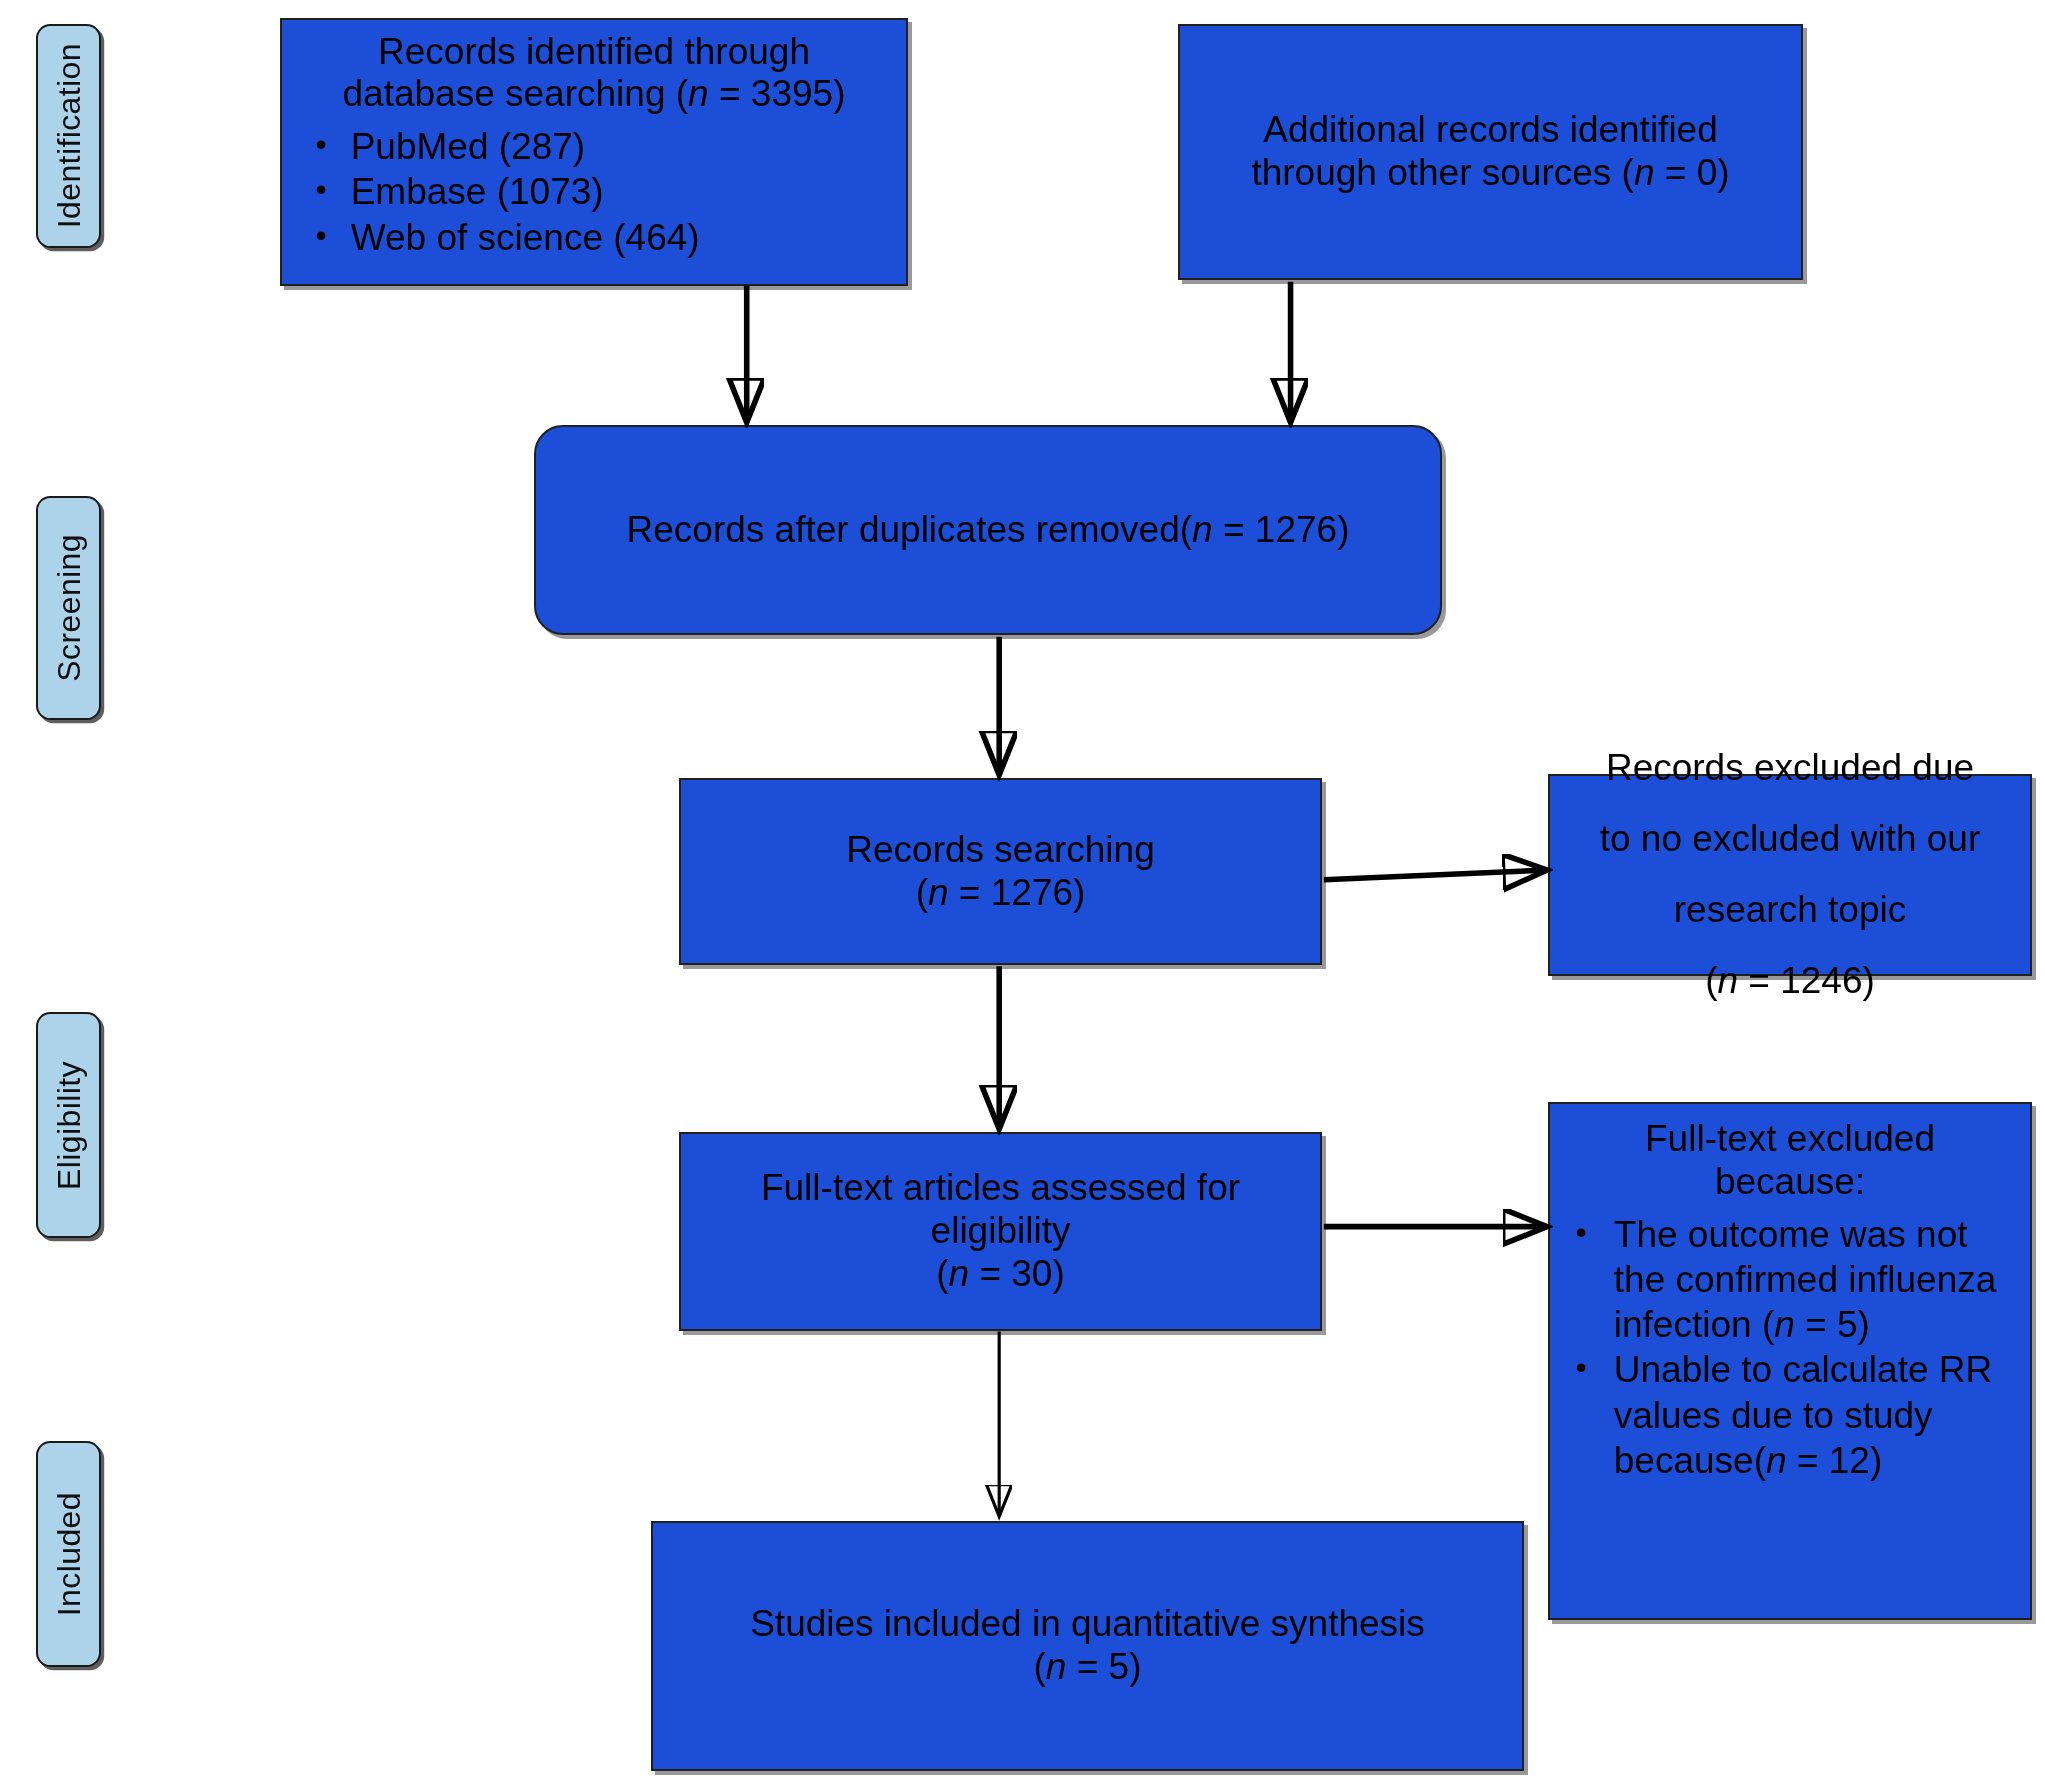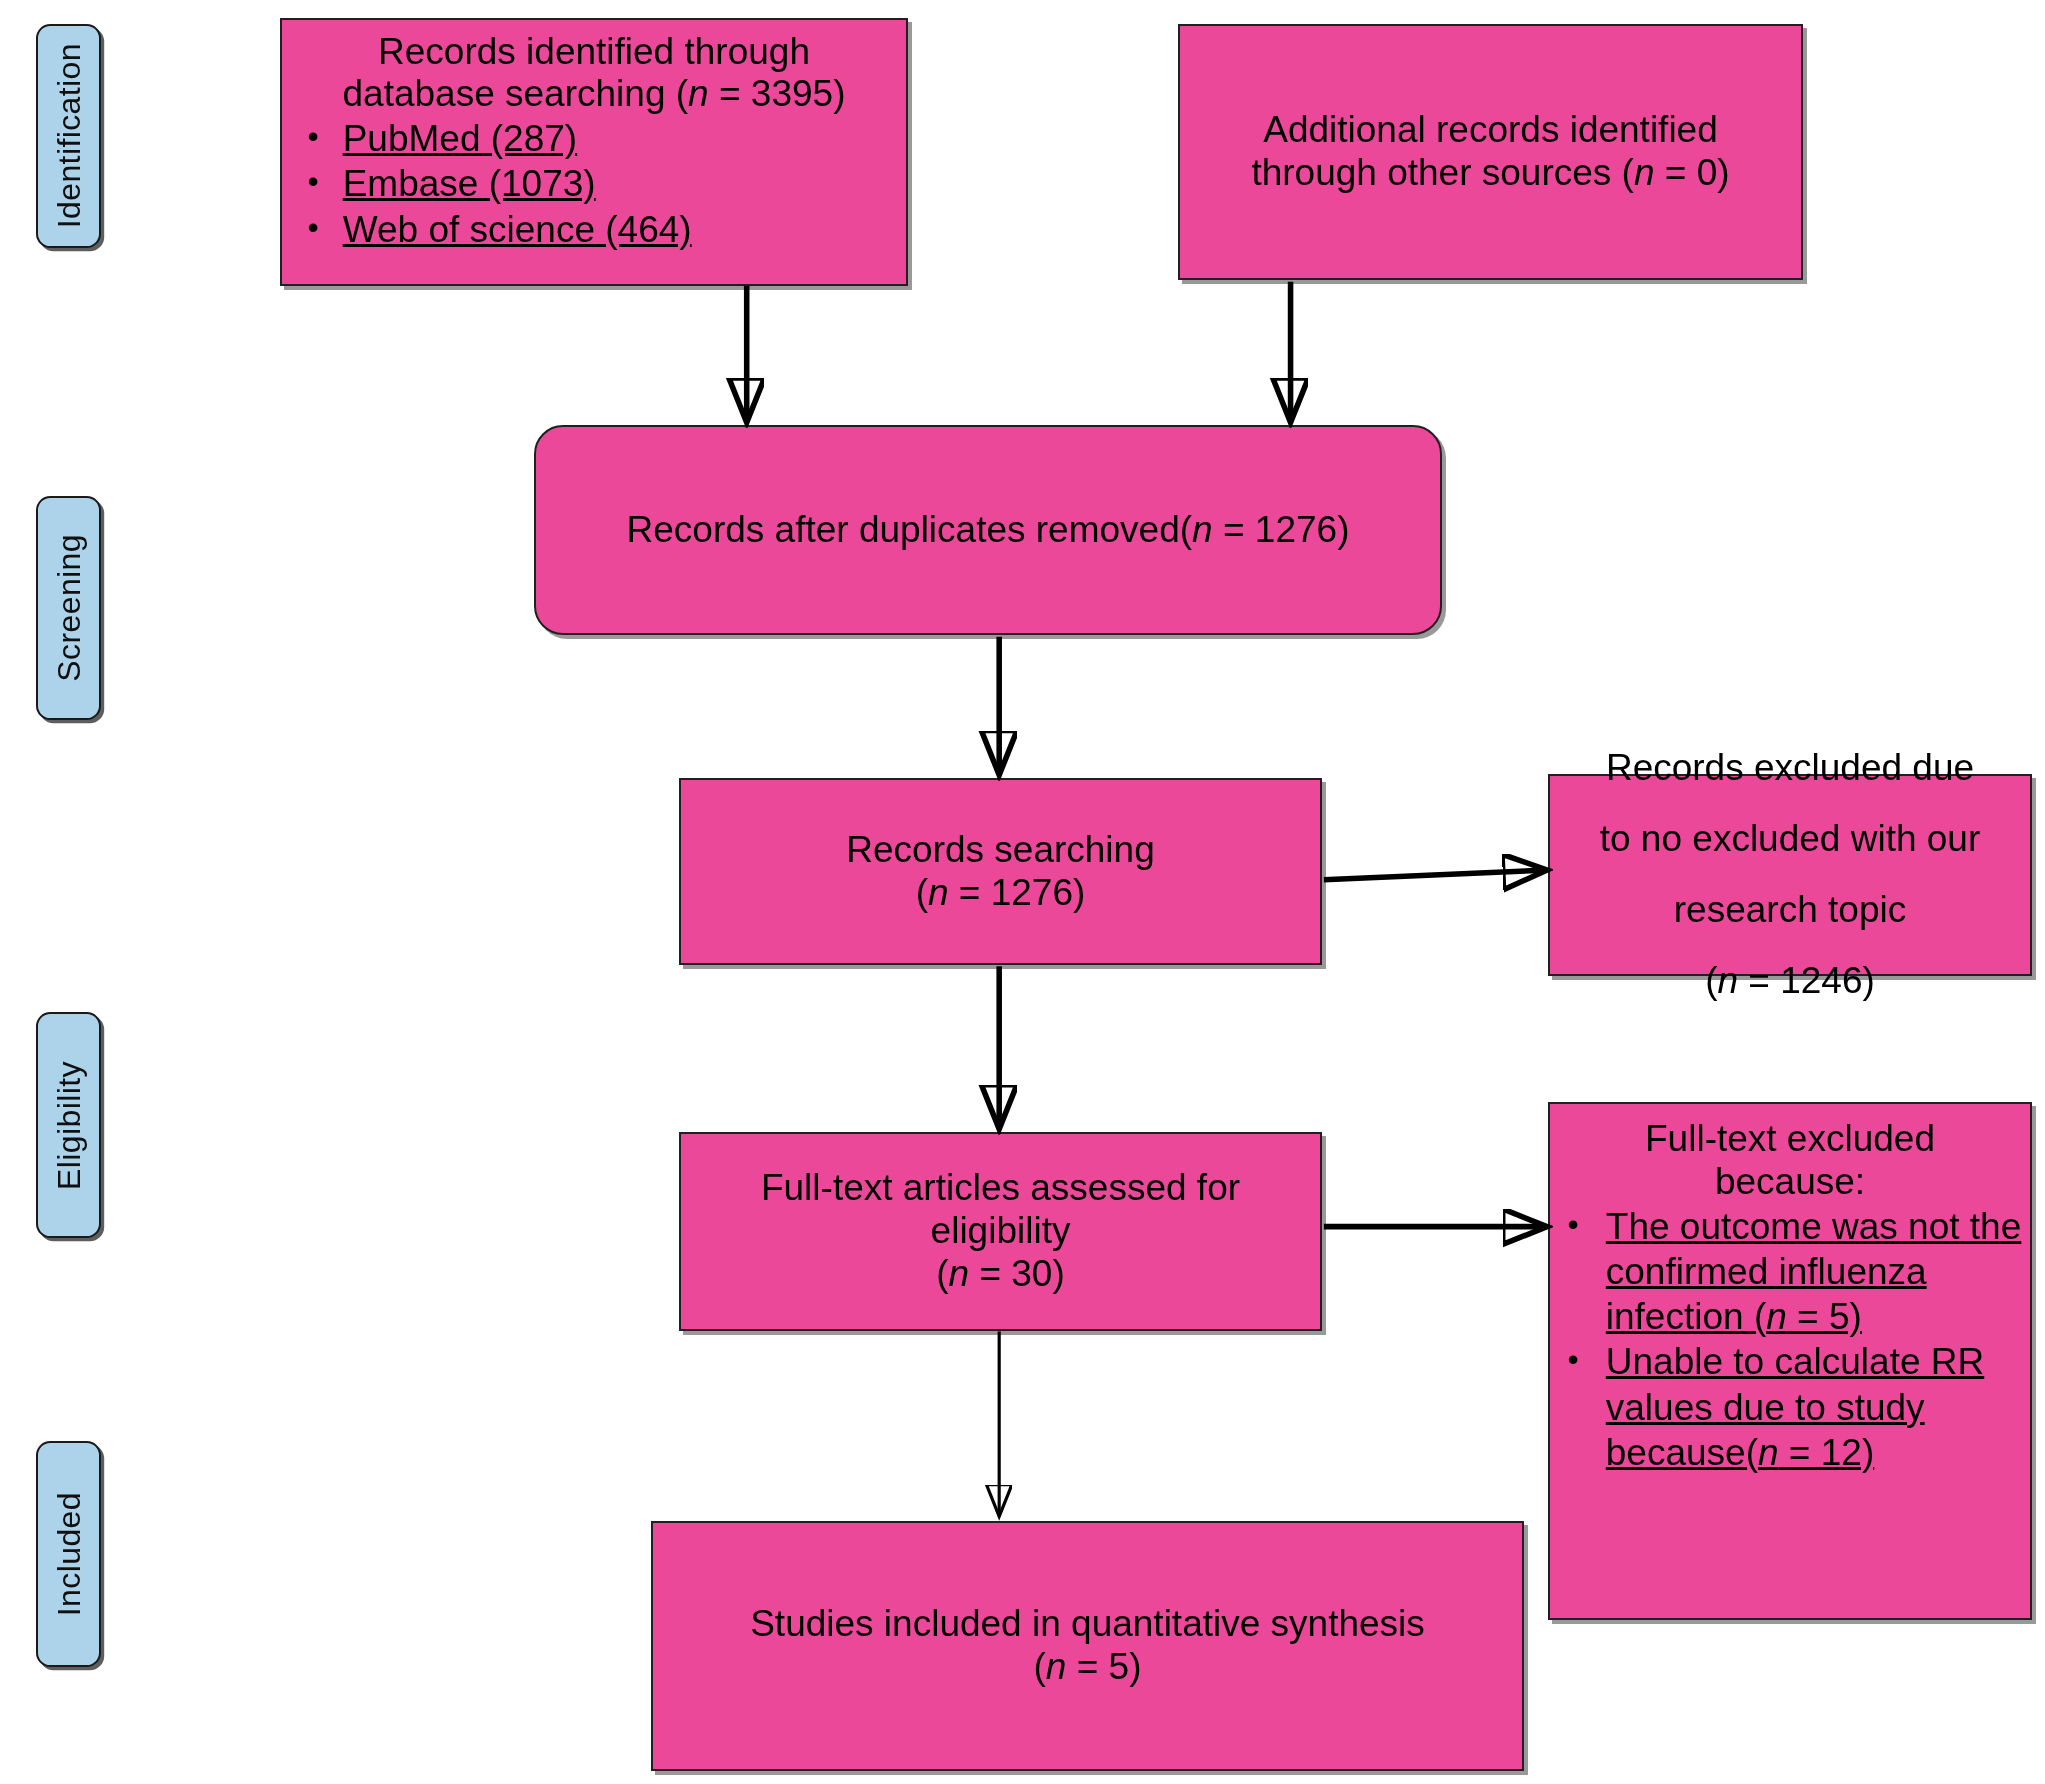--- a/index.html
+++ b/index.html
@@ -36,21 +36,21 @@
     font-size: 32px;
     letter-spacing: 0.4px;
     color: #101010;
     white-space: nowrap;
     line-height: 1;
   }
 
   
   .flow-box {
     position: absolute;
-    background: #ec4899;
+    background: #1d4ed8;
     border: 2.4px solid #202020;
     box-sizing: border-box;
     box-shadow: 4px 4px 0 rgba(70,70,70,0.55);
     display: flex;
     flex-direction: column;
     justify-content: center;
     padding: 8px 12.7px;
   }
   .flow-box .box-line {
     font-size: 37px;
@@ -60,23 +60,22 @@
   }
 
   .box-title-block {
     font-size: 37px;
     line-height: 1.16;
     text-align: center;
   }
 
   .bullet-list {
     list-style: none;
-    margin: 0;
+    margin: 8px;
     padding: 0;
-    text-decoration: underline;
   }
   .bullet-list li {
     position: relative;
     padding-left: 48px;
     font-size: 37px;
     line-height: 1.22;
     text-align: left;
   }
   .bullet-list li::before {
     content: "\2022";

